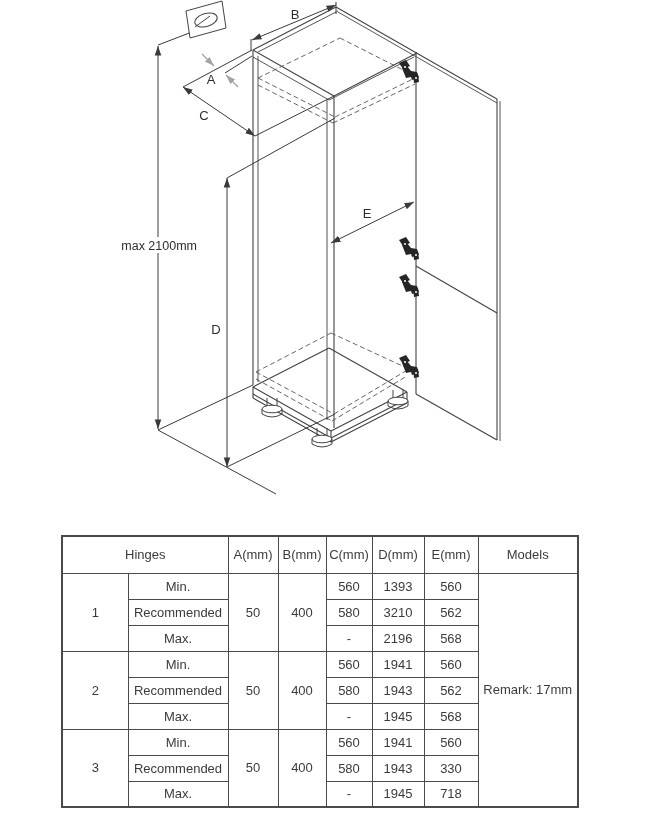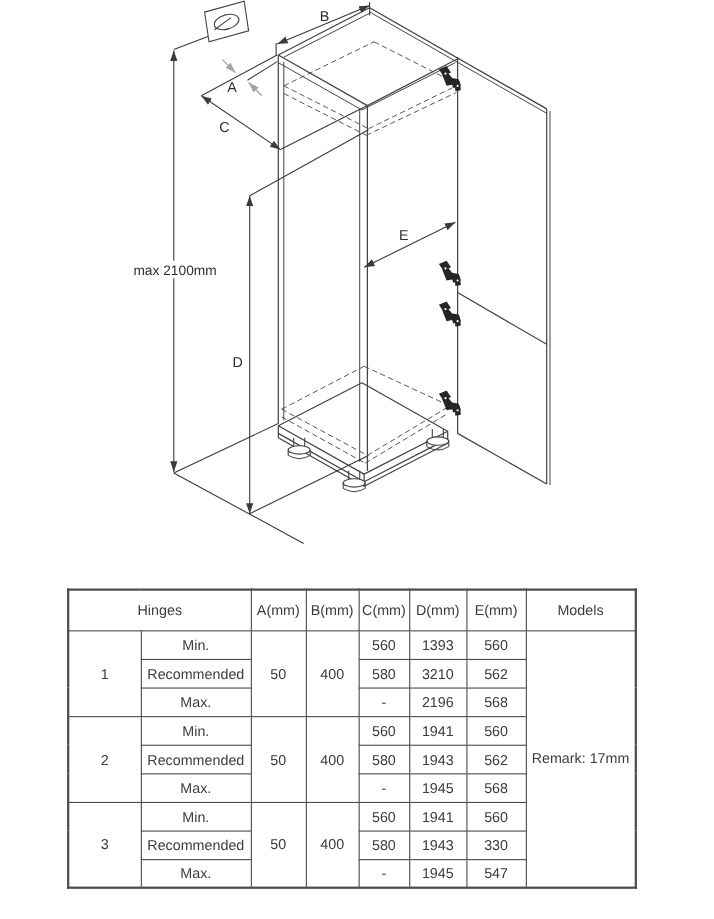--- a/index.html
+++ b/index.html
@@ -214,17 +214,17 @@
       <tr>
         <td>Recommended</td>
         <td>580</td>
         <td>1943</td>
         <td>330</td>
       </tr>
       <tr>
         <td>Max.</td>
         <td>-</td>
         <td>1945</td>
-        <td>547</td>
+        <td>718</td>
       </tr>
     </tbody>
   </table>
 </div>
 
 </body></html>

